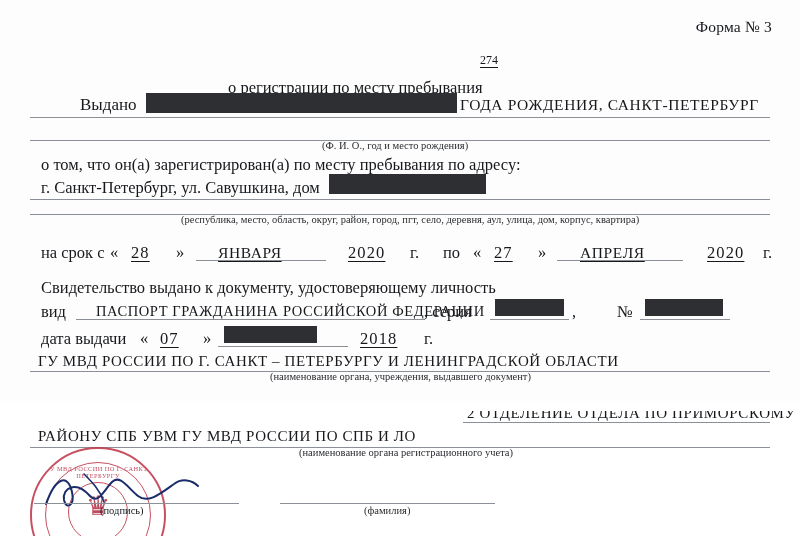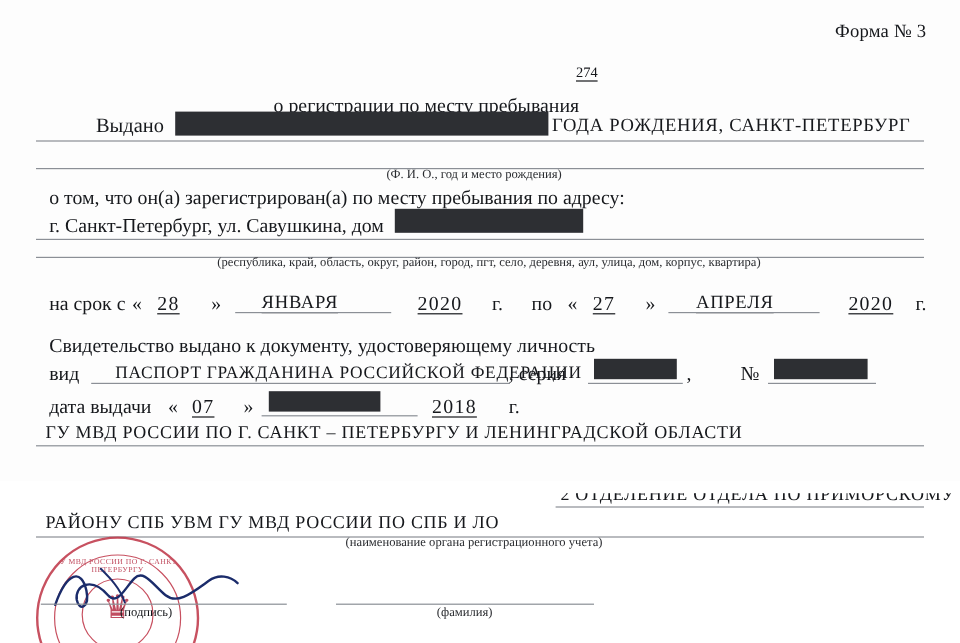--- a/index.html
+++ b/index.html
@@ -173,21 +173,21 @@
 
   <div class="rule" style="left:30px; top:140px; width:740px;"></div>
   <div class="small-caption" style="top:140px; left:322px;">(Ф. И. О., год и место рождения)</div>
 
   <div class="t" style="top:155px; left:41px; font-size:16.5px;">о том, что он(а) зарегистрирован(а) по месту пребывания по адресу:</div>
 
   <div class="t" style="top:178px; left:41px; font-size:16.5px;">г. Санкт-Петербург, ул. Савушкина, дом</div>
   <div class="redact" style="left:329px; top:174px; width:157px; height:20px;"></div>
   <div class="rule" style="left:30px; top:199px; width:740px;"></div>
   <div class="rule" style="left:30px; top:214px; width:740px;"></div>
-  <div class="small-caption" style="top:214px; left:181px;">(республика, край, область, округ, район, город, пгт, село, деревня, аул, улица, дом, корпус, квартира)</div>
+  <div class="small-caption" style="top:214px; left:181px;">(республика, место, область, округ, район, город, пгт, село, деревня, аул, улица, дом, корпус, квартира)</div>
 
   <div class="t" style="top:243px; left:41px; font-size:16.5px;">на срок с</div>
   <div class="t" style="top:243px; left:110px; font-size:16.5px;">«</div>
   <div class="t u spaced" style="top:243px; left:131px; font-size:16.5px;">28</div>
   <div class="t" style="top:243px; left:176px; font-size:16.5px;">»</div>
   <div class="t u caps" style="top:244px; left:218px; font-size:15.5px;">ЯНВАРЯ</div>
   <div class="rule" style="left:196px; top:260px; width:130px;"></div>
   <div class="t u spaced" style="top:243px; left:348px; font-size:16.5px;">2020</div>
   <div class="t" style="top:243px; left:410px; font-size:16.5px;">г.</div>
   <div class="t" style="top:243px; left:443px; font-size:16.5px;">по</div>
@@ -216,26 +216,27 @@
   <div class="t" style="top:329px; left:140px; font-size:16.5px;">«</div>
   <div class="t u spaced" style="top:329px; left:160px; font-size:16.5px;">07</div>
   <div class="t" style="top:329px; left:203px; font-size:16.5px;">»</div>
   <div class="redact" style="left:224px; top:326px; width:93px; height:17px;"></div>
   <div class="rule" style="left:218px; top:346px; width:130px;"></div>
   <div class="t u spaced" style="top:329px; left:360px; font-size:16.5px;">2018</div>
   <div class="t" style="top:329px; left:424px; font-size:16.5px;">г.</div>
 
   <div class="t caps" style="top:353px; left:38px; font-size:15px;">ГУ  МВД  РОССИИ  ПО  Г. САНКТ – ПЕТЕРБУРГУ  И  ЛЕНИНГРАДСКОЙ ОБЛАСТИ</div>
   <div class="rule" style="left:30px; top:371px; width:740px;"></div>
+  <div class="small-caption" style="top:371px; left:270px;">(наименование органа, учреждения, выдавшего документ)</div>
 
   <div class="t caps" style="top:405px; left:467px; font-size:15px;">2 ОТДЕЛЕНИЕ ОТДЕЛА  ПО ПРИМОРСКОМУ</div>
   <div class="rule" style="left:463px; top:422px; width:307px;"></div>
   <div class="t caps" style="top:428px; left:38px; font-size:15px;">РАЙОНУ СПБ УВМ  ГУ  МВД  РОССИИ  ПО  СПБ  И  ЛО</div>
   <div class="rule" style="left:30px; top:447px; width:740px;"></div>
-  <div class="small-caption" style="top:447px; left:288px;">(наименование органа регистрационного учета)</div>
+  <div class="small-caption" style="top:447px; left:299px;">(наименование органа регистрационного учета)</div>
 
   <div class="stamp">
     <div class="stamp-inner"></div>
     <div class="stamp-core"></div>
     <div class="stamp-txt-top">ГУ МВД РОССИИ ПО Г. САНКТ-ПЕТЕРБУРГУ</div>
     <div class="stamp-eagle">♛</div>
 
   </div>
 
   <svg class="signature" viewBox="0 0 160 44" xmlns="http://www.w3.org/2000/svg">

